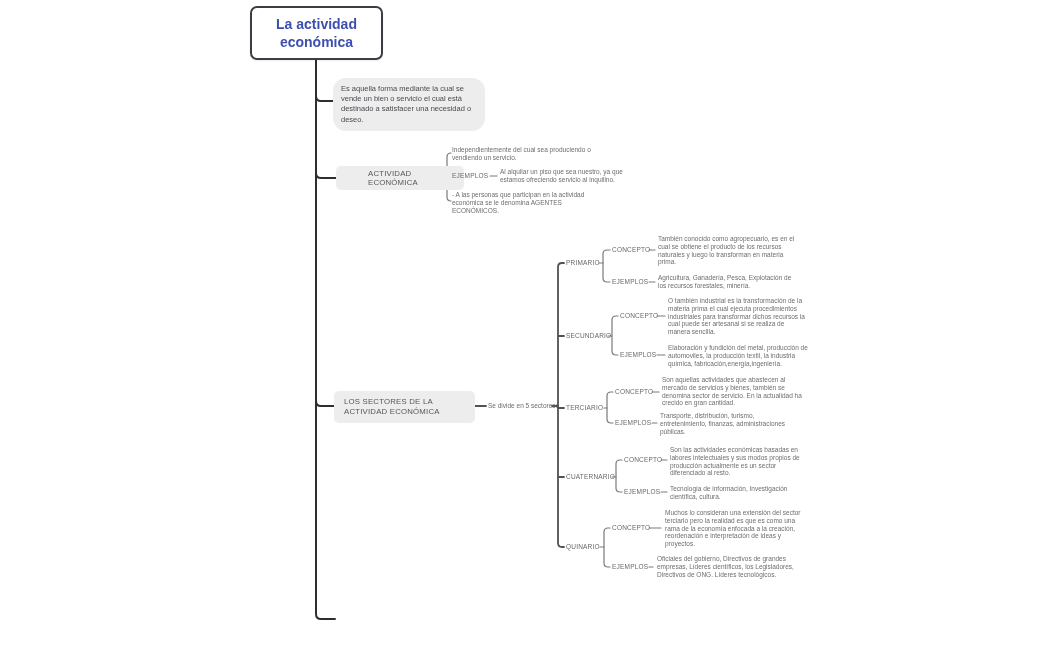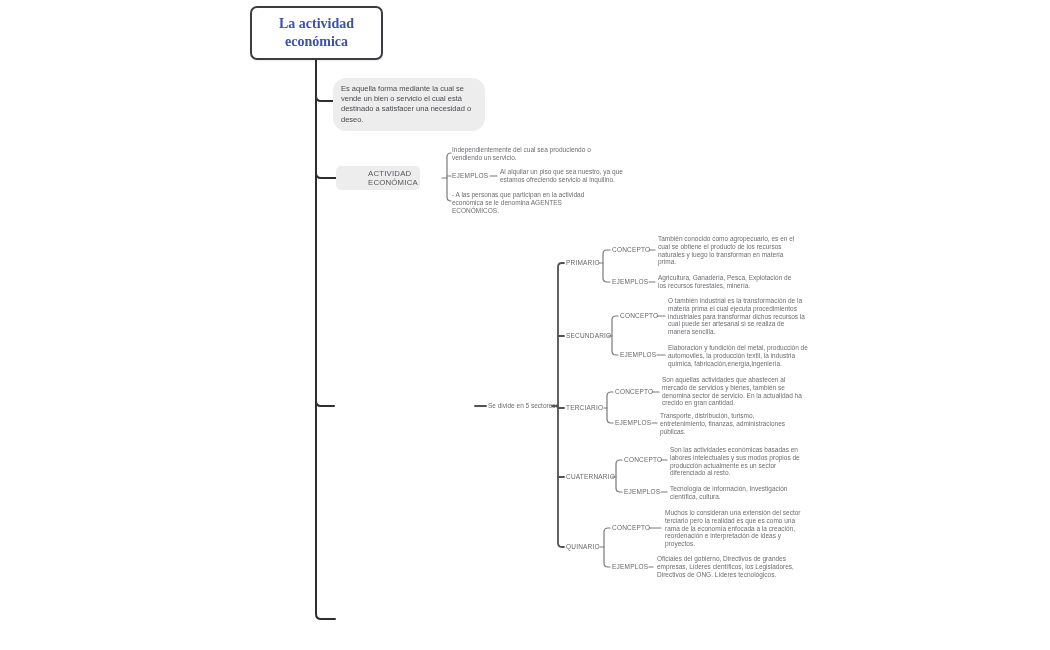--- a/index.html
+++ b/index.html
@@ -8,21 +8,20 @@
     font-family:"Liberation Sans","DejaVu Sans",sans-serif;
   }
   .wires{position:absolute;left:0;top:0;width:1050px;height:650px;}
   .abs{position:absolute;box-sizing:border-box;}
   .root-node{
     left:250px;top:6px;width:133px;height:54px;
     background:#ffffff;border:2px solid #3c3c45;border-radius:7px;
     display:flex;align-items:center;justify-content:center;text-align:center;
     color:#3d4fae;font-weight:bold;font-size:14px;line-height:18px;
     box-shadow:0 1px 2px rgba(0,0,0,0.08);
-    font-family:Liberation Serif, serif;
   }
   .gray-node{
     background:#ededed;border-radius:5px;color:#4b4b50;
   }
   .note{font-size:7.5px;line-height:10.2px;padding:6px 8px;}
   .topic{
     font-size:7.8px;letter-spacing:0.2px;color:#56565b;
     display:flex;align-items:center;padding:0 10px;
   }
   .small{font-size:6.5px;line-height:7.8px;color:#6d6d72;}
@@ -83,27 +82,28 @@
       <path d="M610 528 L608 528 Q604 528 604 532 L604 563 Q604 567 608 567 L610 567"></path>
       <path d="M649 528 L661 528"></path>
       <path d="M649 567 L653 567"></path>
     </g>
   </svg>
 
   <div class="abs root-node">La actividad económica</div>
 
   <div class="abs gray-node note" style="left:333px;top:78px;width:152px;border-radius:13px;">Es aquella forma mediante la cual se vende un bien o servicio el cual está destinado a satisfacer una necesidad o deseo.</div>
 
-  <div class="abs gray-node topic" style="left:336px;top:166px;width:84px;height:24px;padding-left:32px;">ACTIVIDAD ECONÓMICA</div>
+  <div class="abs gray-node topic" style="left:336px;top:166px;width:128px;height:24px;padding-left:32px;">ACTIVIDAD ECONÓMICA</div>
 
   <div class="abs small" style="left:452px;top:146px;width:146px;">Independientemente del cual sea produciendo o vendiendo un servicio.</div>
   <div class="abs lbl" style="left:452px;top:172px;">EJEMPLOS</div>
   <div class="abs small" style="left:500px;top:168px;width:146px;">Al alquilar un piso que sea nuestro, ya que estamos ofreciendo servicio al inquilino.</div>
   <div class="abs small" style="left:452px;top:191px;width:152px;">- A las personas que participan en la actividad económica se le denomina AGENTES ECONÓMICOS.</div>
 
+  <div class="abs gray-node topic" style="left:334px;top:391px;width:141px;height:32px;line-height:10px;">LOS SECTORES DE LA ACTIVIDAD ECONÓMICA</div>
 
   <div class="abs small" style="left:488px;top:402px;white-space:nowrap;">Se divide en 5 sectores:</div>
 
   <div class="abs lbl" style="left:566px;top:259px;">PRIMARIO</div>
   <div class="abs lbl" style="left:612px;top:246px;">CONCEPTO</div>
   <div class="abs small" style="left:658px;top:235px;width:140px;">También conocido como agropecuario, es en el cual se obtiene el producto de los recursos naturales y luego lo transforman en materia prima.</div>
   <div class="abs lbl" style="left:612px;top:278px;">EJEMPLOS</div>
   <div class="abs small" style="left:658px;top:274px;width:140px;">Agricultura, Ganadería, Pesca, Explotación de los recursos forestales, minería.</div>
 
   <div class="abs lbl" style="left:566px;top:332px;">SECUNDARIO</div>

